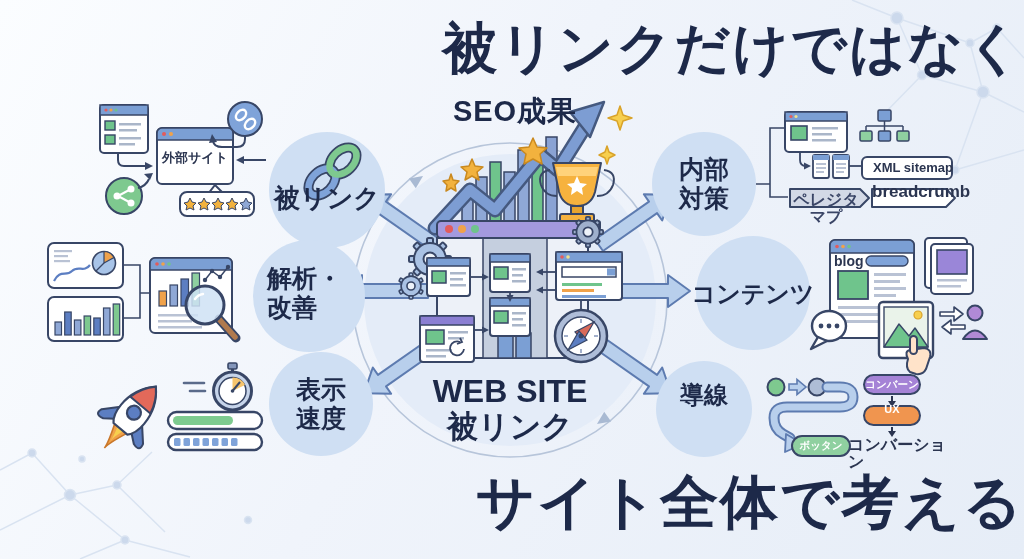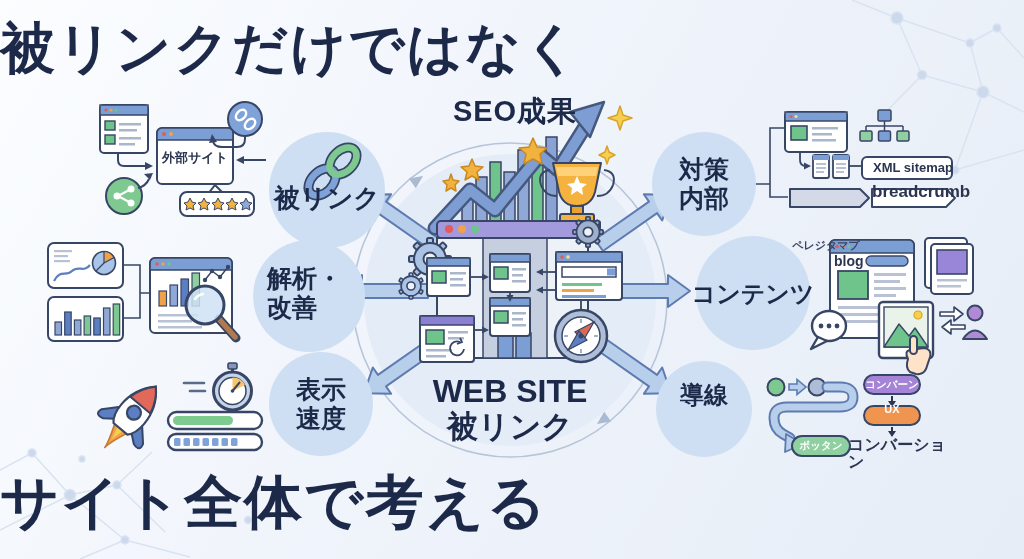--- a/index.html
+++ b/index.html
@@ -5,37 +5,37 @@
   html,body{margin:0;padding:0;}
   body{
     width:1024px;height:559px;overflow:hidden;
     font-family:"Liberation Sans","DejaVu Sans",sans-serif;
     background:linear-gradient(120deg,#fbfdff 0%,#f0f4fb 45%,#e6edf7 100%);
     position:relative;
   }
   .stage{position:absolute;inset:0;width:1024px;height:559px;}
   .art{position:absolute;left:0;top:0;width:1024px;height:559px;}
   .txt{position:absolute;color:#1d2949;font-weight:900;line-height:1.05;}
-  .title{left:0;width:1024px;text-align:left;letter-spacing:2px;}
+  .title{left:0;width:1024px;text-align:right;letter-spacing:2px;}
   .title.top{top:20px;font-size:55px;}
   .title.bottom{top:472px;font-size:58px;}
   .seo{left:425px;top:96px;width:180px;text-align:center;font-size:29px;letter-spacing:1px;}
   .hublbl{left:410px;top:373px;width:200px;text-align:center;font-size:32px;line-height:1.13;}
   .hublbl .l2{font-size:31px;}
   .node{font-size:25px;line-height:1.16;}
   .n-backlink{left:262px;top:183px;width:130px;text-align:center;font-size:26px;}
   .n-analysis{left:267px;top:264px;width:96px;text-align:left;}
   .n-speed{left:276px;top:375px;width:90px;text-align:center;}
   .n-internal{left:659px;top:155px;width:90px;text-align:center;}
   .n-content{left:689px;top:280px;width:128px;text-align:center;font-size:24px;}
   .n-flow{left:661px;top:381px;width:86px;text-align:center;font-size:24px;}
   .small{font-weight:700;color:#2b3550;}
   .ext{left:157px;top:151px;width:76px;text-align:center;font-size:13px;}
   .xml{left:862px;top:161px;width:90px;text-align:center;font-size:13px;padding-left:6px;}
-  .bc-jp{left:790px;top:192px;width:72px;text-align:center;font-size:11px;color:#3a4566;margin-top:48px;}
+  .bc-jp{left:790px;top:192px;width:72px;text-align:center;font-size:16px;color:#3a4566;}
   .bc-en{left:872px;top:183px;width:76px;text-align:center;font-size:17px;}
   .blog{left:834px;top:254px;width:40px;font-size:14px;}
   .pill{font-weight:800;color:#ffffff;text-align:center;}
   .p-conv{left:864px;top:379px;width:56px;font-size:10.5px;}
   .p-ux{left:864px;top:404px;width:56px;font-size:11px;}
   .p-btn{left:792px;top:440px;width:58px;font-size:10.5px;}
   .conv-cap{left:848px;top:437px;width:110px;font-size:16px;}
 </style>
 </head>
 <body>
@@ -572,22 +572,22 @@
 <div class="txt node n-backlink">被リンク</div>
 <div class="txt node n-analysis">
   <div>解析・</div>
   <div>改善</div>
 </div>
 <div class="txt node n-speed">
   <div>表示</div>
   <div>速度</div>
 </div>
 <div class="txt node n-internal">
+  <div>内部</div>
   <div>対策</div>
-  <div>内部</div>
 </div>
 <div class="txt node n-content">コンテンツ</div>
 <div class="txt node n-flow">
   <div>導線</div>
 </div>
 
 <div class="txt small ext">外部サイト</div>
 <div class="txt small xml">XML sitemap</div>
 <div class="txt small bc-jp">ペレジタマプ</div>
 <div class="txt small bc-en">breadcrumb</div>

